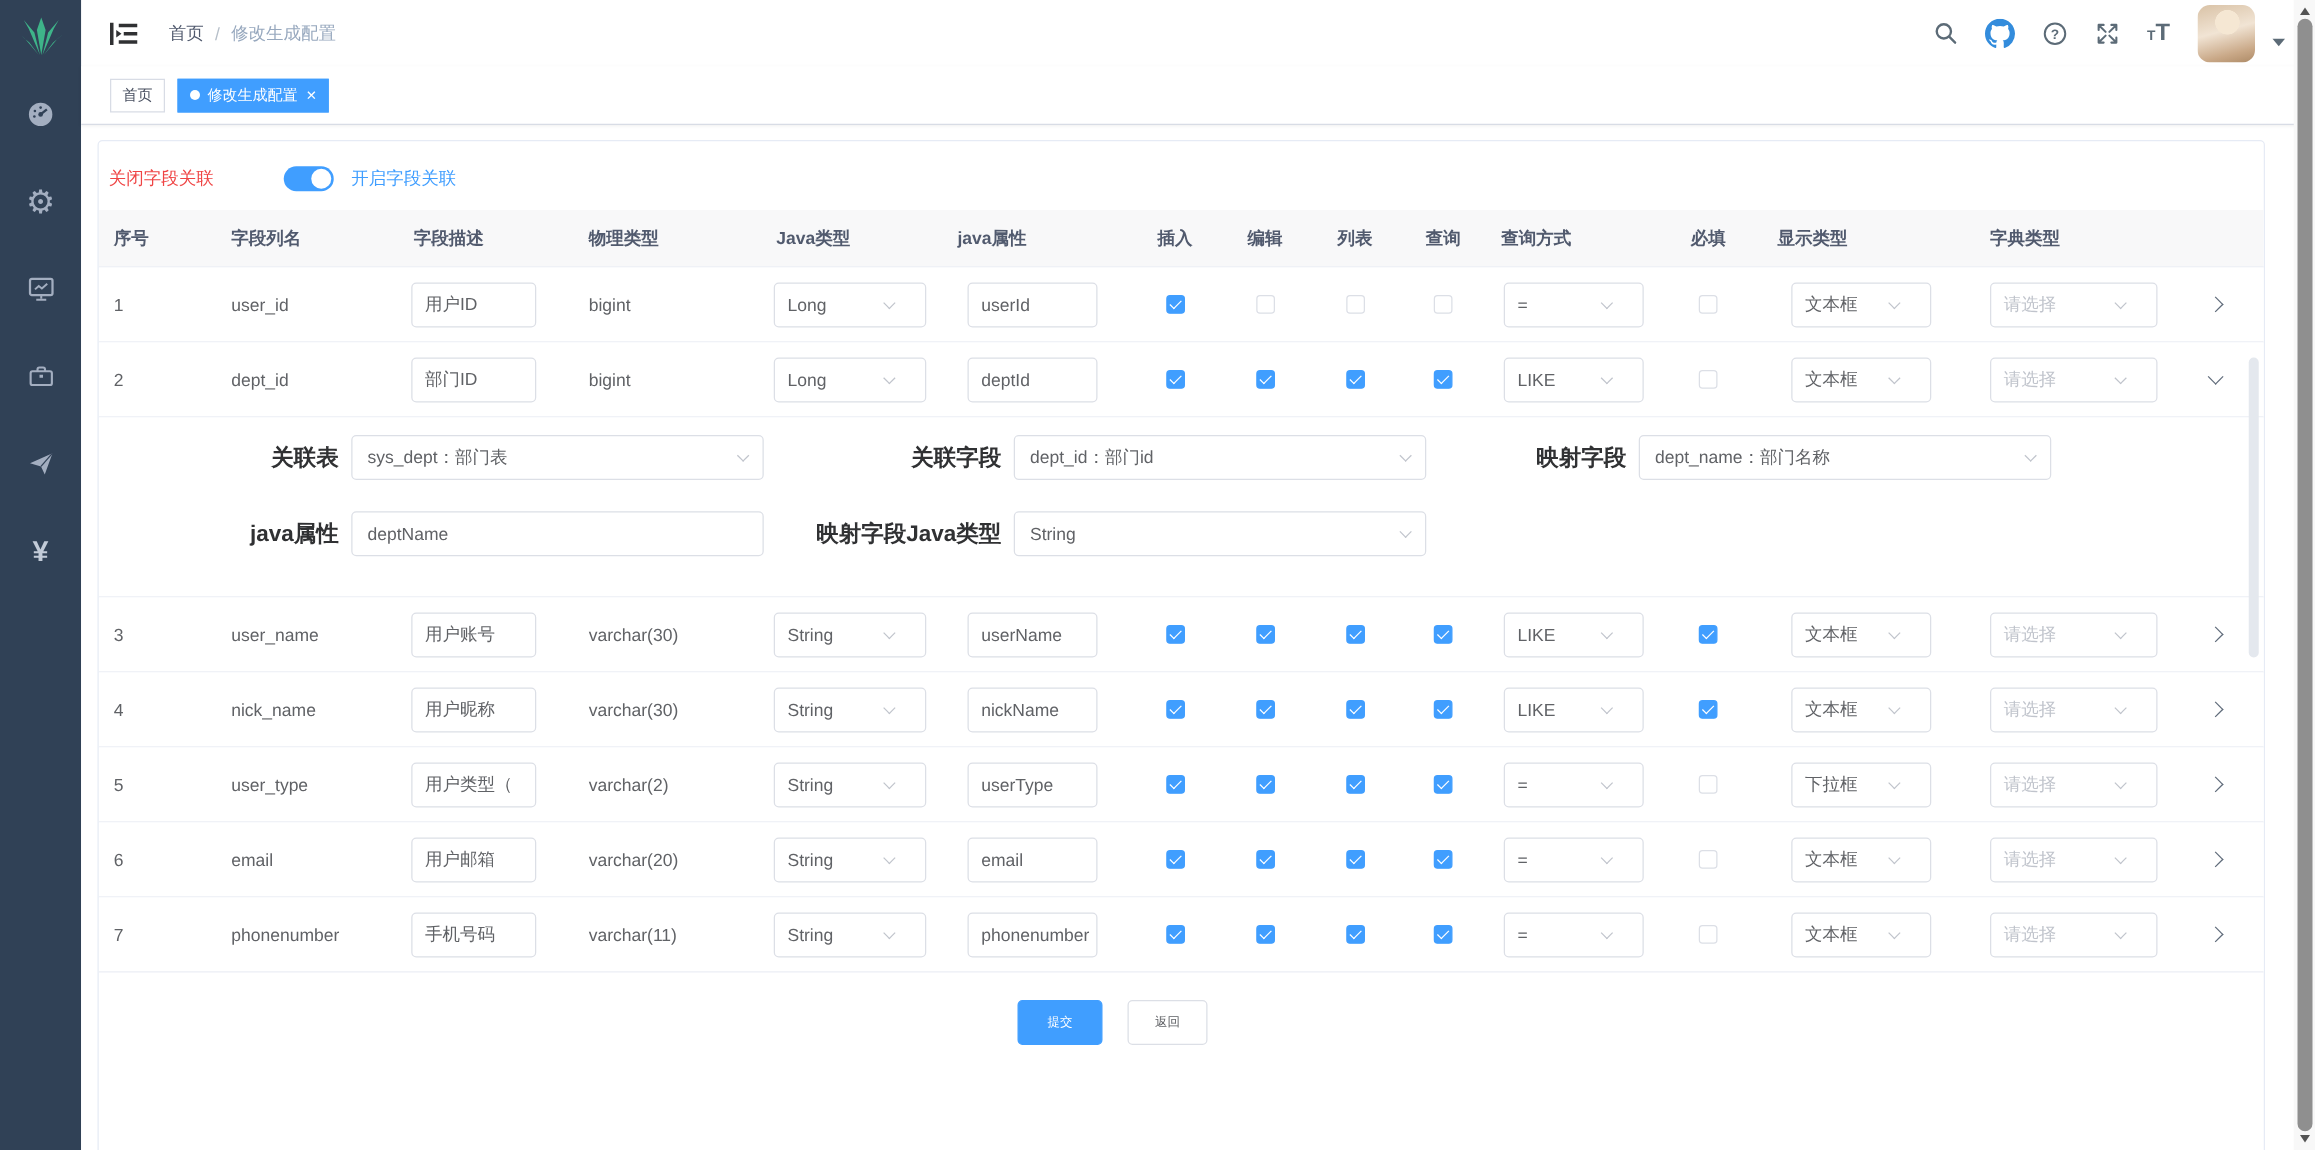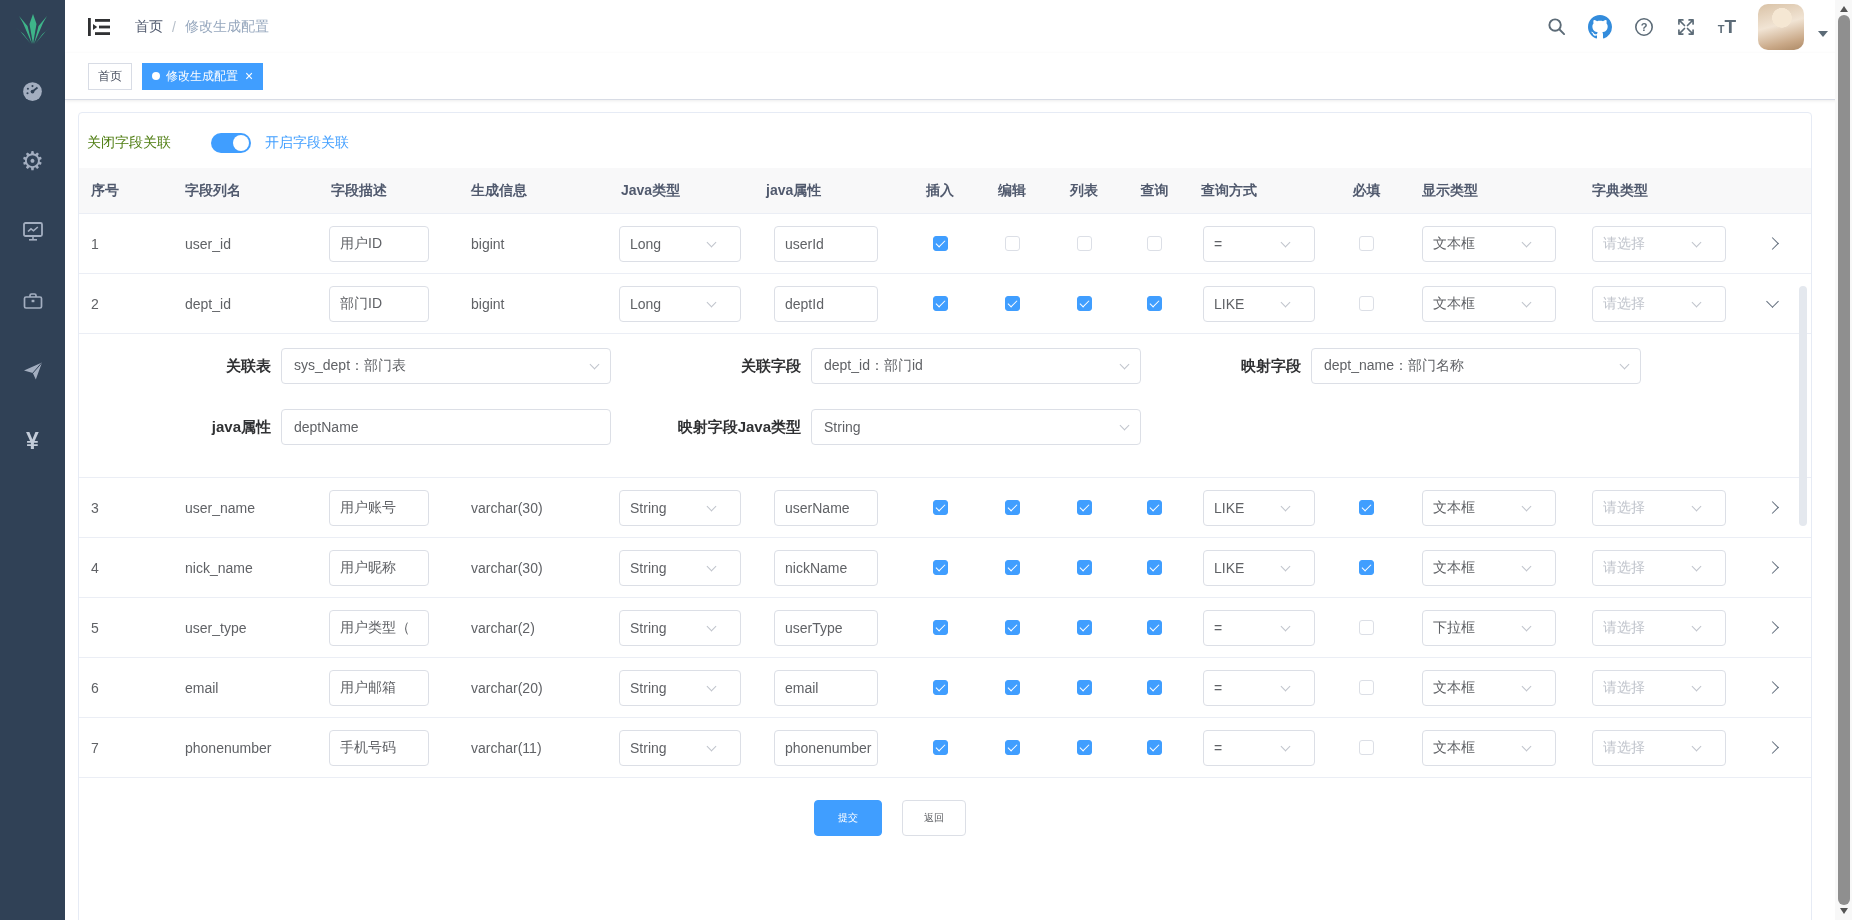--- a/index.html
+++ b/index.html
@@ -36,51 +36,51 @@
 .tag-dot{width:8px;height:8px;border-radius:50%;background:#fff;display:inline-block;margin-right:6px}
 .tag-close{margin-left:7px;font-size:14px;line-height:1}
 
 .content{flex:1;position:relative;background:#fff}
 .card{position:absolute;left:13px;top:12px;width:1734px;height:845px;background:#fff;border:1px solid #e6ebf5;border-radius:4px;overflow:hidden}
 .tabs{display:flex;gap:55px;margin:13px 17px 0;height:44px;border-bottom:1px solid #dcdfe6}
 .tab{font-size:16px;color:#303133;display:flex;align-items:center;position:relative;cursor:pointer}
 .tab.active{color:#409eff}
 .tab.active::after{content:'';position:absolute;left:0;right:0;bottom:-1px;height:2px;background:#409eff}
 .switch-row{display:flex;align-items:center;margin:20px 0 0 8px}
-.switch-off-label{font-size:14px;color:#4d7c0f;margin-right:40px}
+.switch-off-label{font-size:14px;color:#ef4444;margin-right:56px}
 .el-switch{width:40px;height:20px;border-radius:10px;background:#409eff;position:relative;cursor:pointer;flex-shrink:0}
 .el-switch::after{content:'';position:absolute;right:2px;top:2px;width:16px;height:16px;border-radius:50%;background:#fff}
 .switch-on-label{font-size:14px;color:#409eff;margin-left:14px}
 
 .g-table{margin-top:15px;position:relative}
 .t-head,.t-row{display:grid;grid-template-columns:92px 148px 140px 150px 145px 150px 72px 72px 72px 69px 140px 75px 170px 170px 57px 12px;align-items:center}
 .t-head{height:46px;background:#f8f8f9;font-size:14px;font-weight:bold;color:#515a6e;border-bottom:1px solid #ebeef5}
 .t-row{height:60px;border-bottom:1px solid #ebeef5;font-size:14px;color:#606266;background:#fff}
 .cell-l{padding-left:12px;white-space:nowrap;overflow:hidden}
 .cell-c{display:flex;justify-content:center;align-items:center}
 .ctl-input{height:36px;border:1px solid #dcdfe6;border-radius:4px;display:flex;align-items:center;padding:0 10px;background:#fff;overflow:hidden;white-space:nowrap;cursor:text}
 .in-desc{width:100px;margin-left:10px}
 .in-attr{width:104px;margin-left:20px}
 .ctl-select{height:36px;border:1px solid #dcdfe6;border-radius:4px;display:flex;align-items:center;justify-content:space-between;padding:0 25px 0 10px;background:#fff;cursor:pointer;overflow:hidden;white-space:nowrap}
 .sel-java{width:122px;margin-left:10px}
 .sel-query{width:112px;margin:0 auto}
-.sel-display{width:134px;margin:0 auto}
+.sel-display{width:112px;margin:0 auto}
 .sel-dict{width:134px;margin:0 auto}
 .sel-arrow{width:7px;height:7px;border-right:1.4px solid #c0c4cc;border-bottom:1.4px solid #c0c4cc;transform:rotate(45deg);flex-shrink:0;margin-top:-3px}
 .placeholder{color:#c0c4cc}
 .cb{width:15px;height:15px;border:1px solid #dcdfe6;border-radius:3px;background:#fff;position:relative;cursor:pointer;display:inline-block}
 .cb.on{background:#409eff;border-color:#409eff}
 .cb.on::after{content:'';position:absolute;left:4px;top:1px;width:4px;height:8px;border-right:1.6px solid #fff;border-bottom:1.6px solid #fff;transform:rotate(45deg)}
 .chev{width:9px;height:9px;border-right:1.4px solid #5f6b7a;border-bottom:1.4px solid #5f6b7a;cursor:pointer;display:inline-block}
 .chev.right{transform:rotate(-45deg)}
 .chev.down{transform:rotate(45deg);margin-top:-4px}
 
 .assoc{border-bottom:1px solid #ebeef5;padding:14px 0 32px;background:#fff}
 .assoc-grid{display:grid;grid-template-columns:192px 330px 180px 330px 150px 330px;column-gap:10px;row-gap:25px;align-items:center}
-.a-label{font-size:15px;font-weight:bold;color:#303133;text-align:right;white-space:nowrap}
+.a-label{font-size:18px;font-weight:bold;color:#303133;text-align:right;white-space:nowrap}
 .a-ctl{height:36px;border:1px solid #dcdfe6;border-radius:4px;display:flex;align-items:center;justify-content:space-between;padding:0 12px;font-size:14px;color:#606266;background:#fff;cursor:pointer;overflow:hidden;white-space:nowrap}
 .a-ctl.is-input{cursor:text}
 
 .footer-btns{display:flex;justify-content:center;gap:20px;margin-top:22px;transform:translateX(-55px)}
 .btn{height:36px;border-radius:4px;font-size:10px;display:inline-flex;align-items:center;cursor:pointer}
 .btn-primary{background:#409eff;border:1px solid #409eff;color:#fff;padding:0 23px}
 .btn-default{background:#fff;border:1px solid #dcdfe6;color:#606266;padding:0 21px}
 
 .inner-scroll{position:absolute;right:4px;top:173px;width:8px;height:240px;border-radius:4px;background:#e4e8ee}
 .winbar{position:absolute;right:0;top:0;width:17px;height:920px;background:#f8f8f8;z-index:10;display:flex;flex-direction:column;align-items:center}
@@ -217,21 +217,21 @@
           <span class="switch-off-label">关闭字段关联</span>
           <span class="el-switch"></span>
           <span class="switch-on-label">开启字段关联</span>
         </div>
 
         <div class="g-table">
           <div class="t-head" id="table-head">
               <div class="cell-l">序号</div>
               <div class="cell-l" style="padding-left: 14px;">字段列名</div>
               <div class="cell-l">字段描述</div>
-              <div class="cell-l">生成信息</div>
+              <div class="cell-l">物理类型</div>
               <div class="cell-l">Java类型</div>
               <div class="cell-l">java属性</div>
               <div class="cell-c">插入</div>
               <div class="cell-c">编辑</div>
               <div class="cell-c">列表</div>
               <div class="cell-c">查询</div>
               <div class="cell-l">查询方式</div>
               <div class="cell-c">必填</div>
               <div class="cell-l" style="padding-left: 18px;">显示类型</div>
               <div class="cell-l" style="padding-left: 18px;">字典类型</div>

